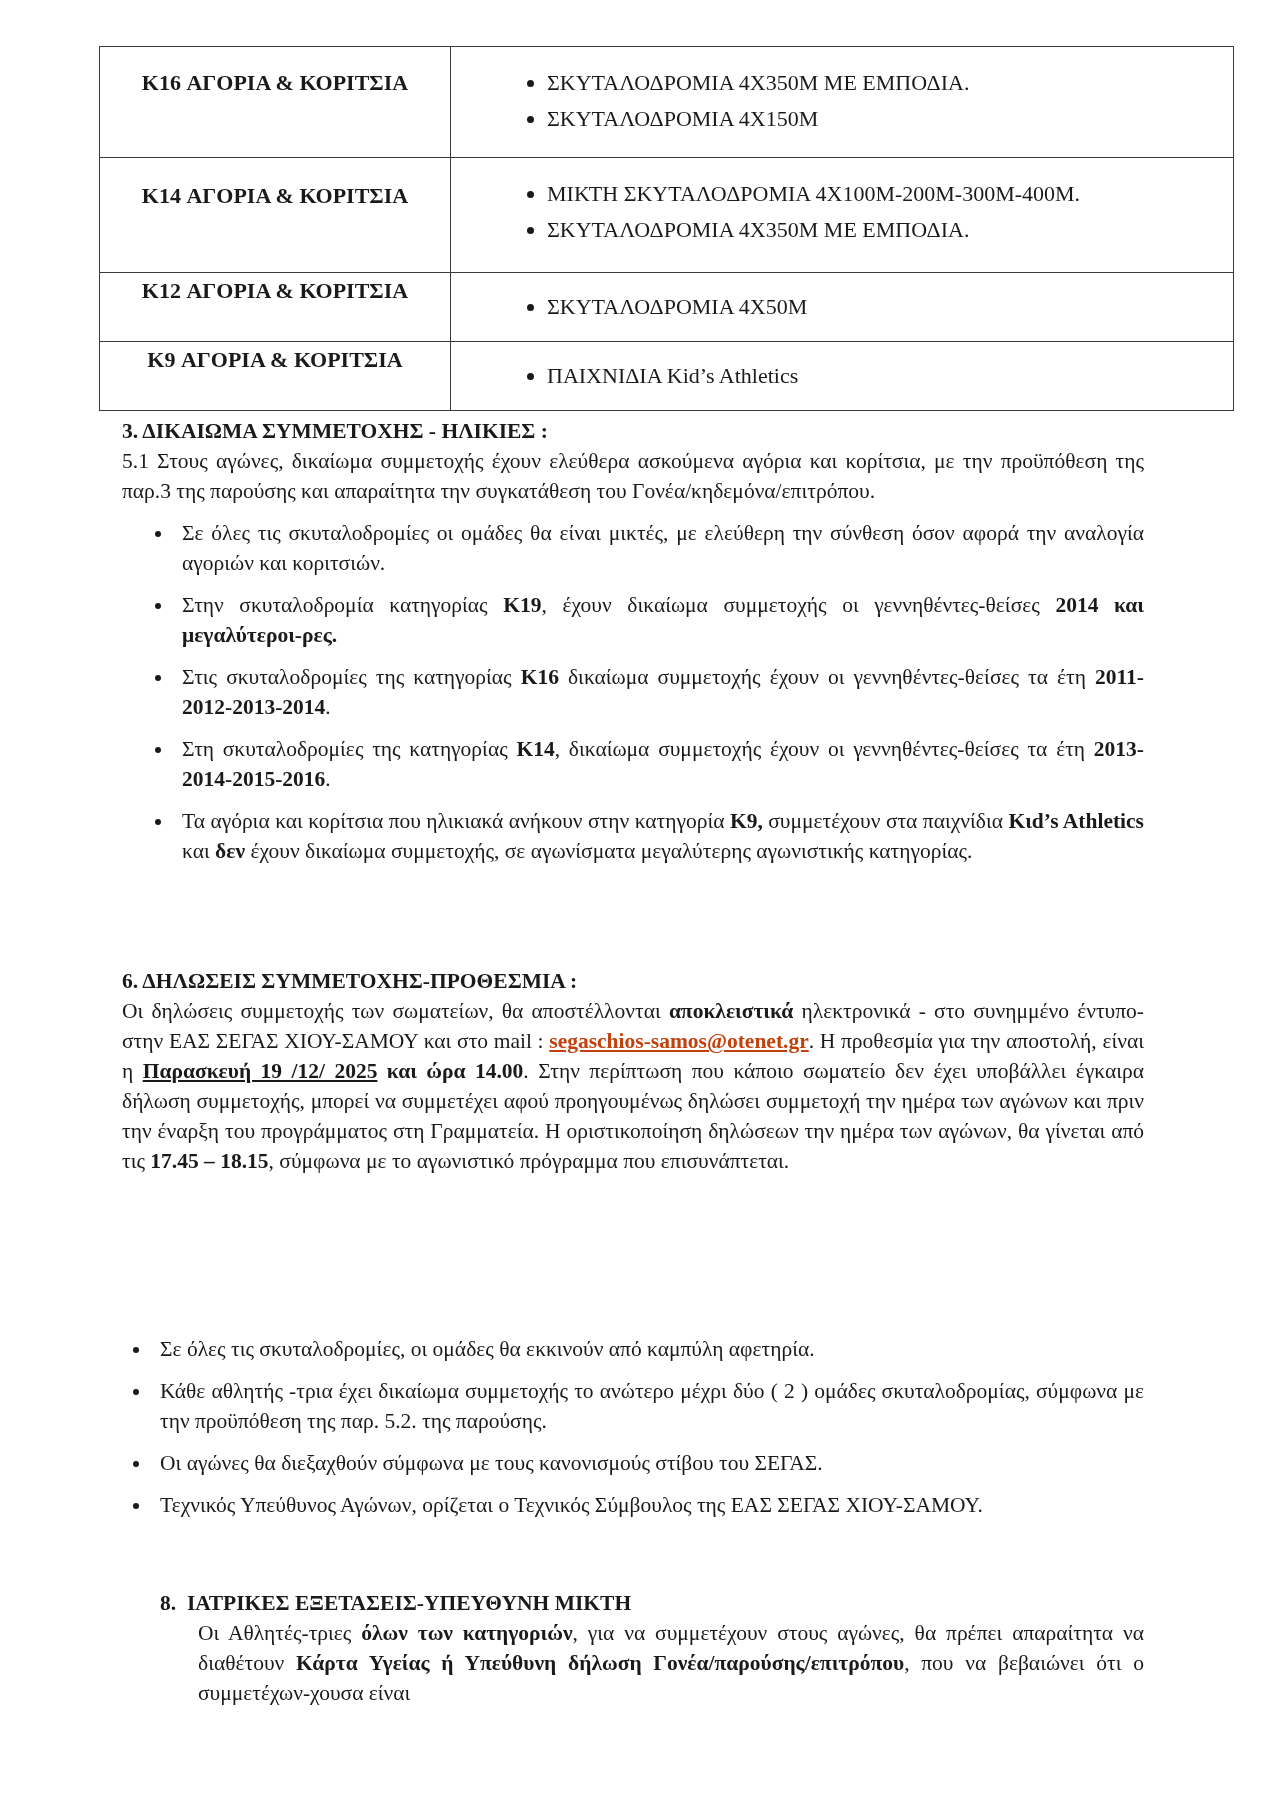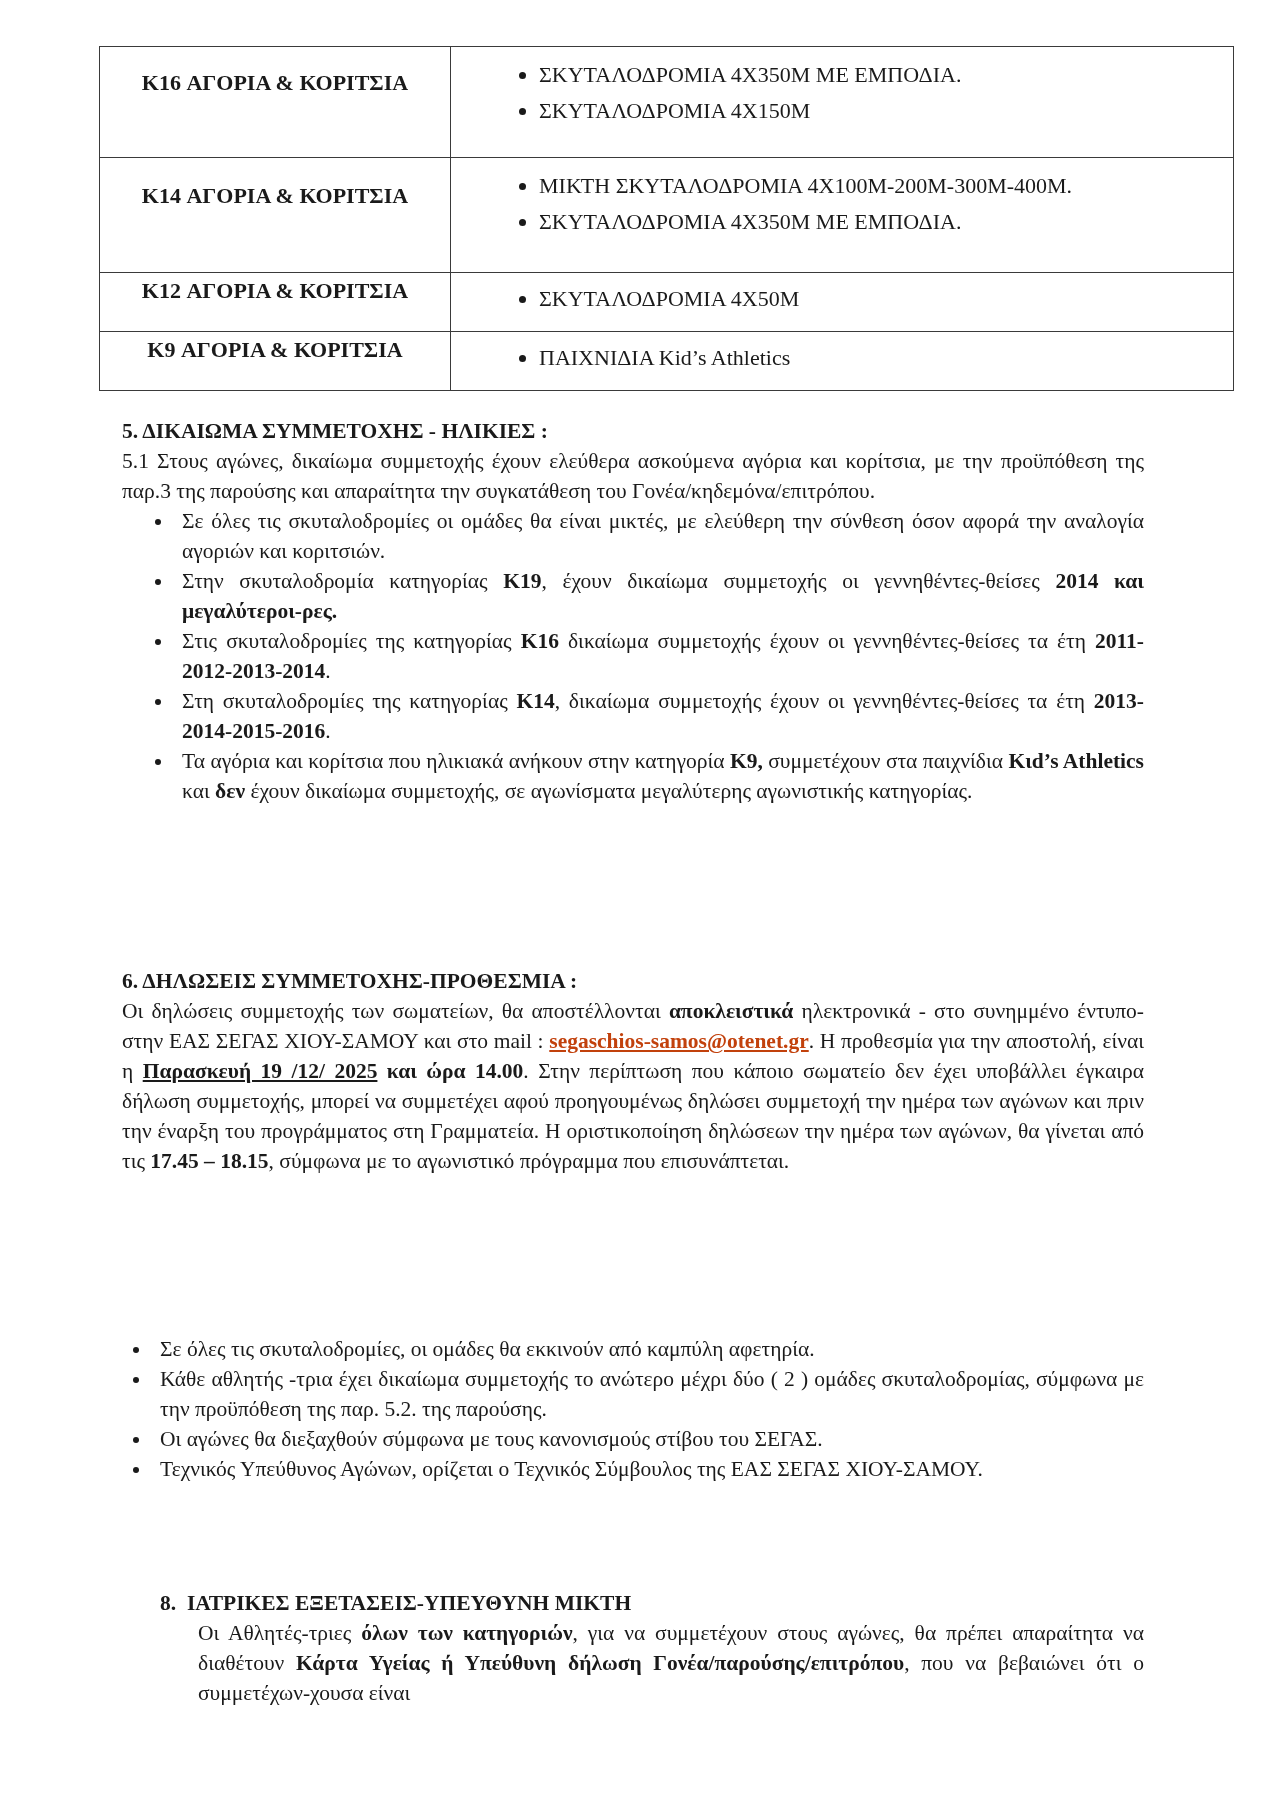--- a/index.html
+++ b/index.html
@@ -6,40 +6,40 @@
   body { width:1273px; height:1800px; position:relative; overflow:hidden;
          font-family:"Liberation Serif", "DejaVu Serif", serif; color:#1a1a1a; }
   .page { position:absolute; left:0; top:0; width:1273px; height:1800px; }
 
   
   .events-table { position:absolute; left:99px; top:46px; width:1135px;
                   border-collapse:collapse; font-size:22px; }
   .events-table td { border:1.5px solid #3a3a3a; vertical-align:top; padding:0; }
   .events-table td.cat { width:350px; text-align:center; font-weight:bold; }
   .events-table td.ev { padding-left:40px; }
-  .events-table ul { margin:8px; padding:0 0 0 40px; list-style:disc; }
+  .events-table ul { margin:16px; padding:0 0 0 40px; list-style:disc; }
   .events-table li { line-height:36px; }
   .row-k16 td { height:92px; }
   .row-k14 td { height:94px; }
   .row-k12 td { height:58px; }
   .row-k9  td { height:58px; }
   .row-k16 td.cat { padding-top:18px; }
   .row-k16 td.ev  { padding-top:2px; }
   .row-k14 td.cat { padding-top:20px; }
   .row-k14 td.ev  { padding-top:2px; }
   .row-k12 td.cat, .row-k12 td.ev { padding-top:0px; }
   .row-k9 td.cat, .row-k9 td.ev { padding-top:0px; }
   .cat span { display:block; line-height:36px; }
 
   
   .content { position:absolute; left:122px; width:1022px; font-size:21.5px; line-height:30px; }
   .h { font-weight:bold; }
   p { margin:0; text-align:justify; }
   ul.bul { margin:0; padding:0 0 0 52px; list-style:disc; }
-  ul.bul li { text-align:justify; padding-left:8px; }
+  ul.bul li { text-align:justify; padding-left:8px;margin-top:12px; }
   .b { font-weight:bold; }
   .u { text-decoration:underline; }
   a.mail { color:#c2410c; text-decoration:underline; font-weight:bold; }
   .sec8 { padding-left:38px; }
   .sec8 .body { padding-left:38px; }
 </style>
 </head>
 <body>
 
 <div class="page">
@@ -85,21 +85,21 @@
       <td class="ev">
         <ul>
               <li>ΠΑΙΧΝΙΔΙΑ Kid’s Athletics</li>
             </ul>
       </td>
     </tr>
   </tbody>
     </table>
 
   <div class="content" style="top:416px;">
-    <p class="h">5. ΔΙΚΑΙΩΜΑ ΣΥΜΜΕΤΟΧΗΣ - ΗΛΙΚΙΕΣ :</p>
+    <p class="h">3. ΔΙΚΑΙΩΜΑ ΣΥΜΜΕΤΟΧΗΣ - ΗΛΙΚΙΕΣ :</p>
     <p>5.1 Στους αγώνες, δικαίωμα συμμετοχής έχουν ελεύθερα ασκούμενα αγόρια και κορίτσια, με την προϋπόθεση της παρ.3 της παρούσης και απαραίτητα την συγκατάθεση του Γονέα/κηδεμόνα/επιτρόπου.</p>
     <ul class="bul">
       <li><span>Σε όλες τις σκυταλοδρομίες οι ομάδες θα είναι μικτές, με  ελεύθερη την σύνθεση όσον αφορά την αναλογία αγοριών και κοριτσιών.</span></li>
       <li><span>Στην σκυταλοδρομία κατηγορίας </span><span class="b">Κ19</span><span>, έχουν  δικαίωμα συμμετοχής οι γεννηθέντες-θείσες </span><span class="b">2014 και μεγαλύτεροι-ρες.</span></li>
       <li><span>Στις σκυταλοδρομίες της κατηγορίας </span><span class="b">Κ16</span><span> δικαίωμα συμμετοχής έχουν οι γεννηθέντες-θείσες τα έτη </span><span class="b">2011-2012-2013-2014</span><span>.</span></li>
       <li><span>Στη σκυταλοδρομίες της κατηγορίας </span><span class="b">Κ14</span><span>, δικαίωμα συμμετοχής έχουν οι γεννηθέντες-θείσες τα έτη </span><span class="b">2013-2014-2015-2016</span><span>.</span></li>
       <li><span>Τα αγόρια και κορίτσια που ηλικιακά ανήκουν στην κατηγορία </span><span class="b">Κ9,</span><span> συμμετέχουν  στα παιχνίδια </span><span class="b">Kιd’s Athletics</span><span> και </span><span class="b">δεν</span><span> έχουν δικαίωμα συμμετοχής, σε αγωνίσματα μεγαλύτερης αγωνιστικής κατηγορίας.</span></li>
     </ul>
   </div>
 

